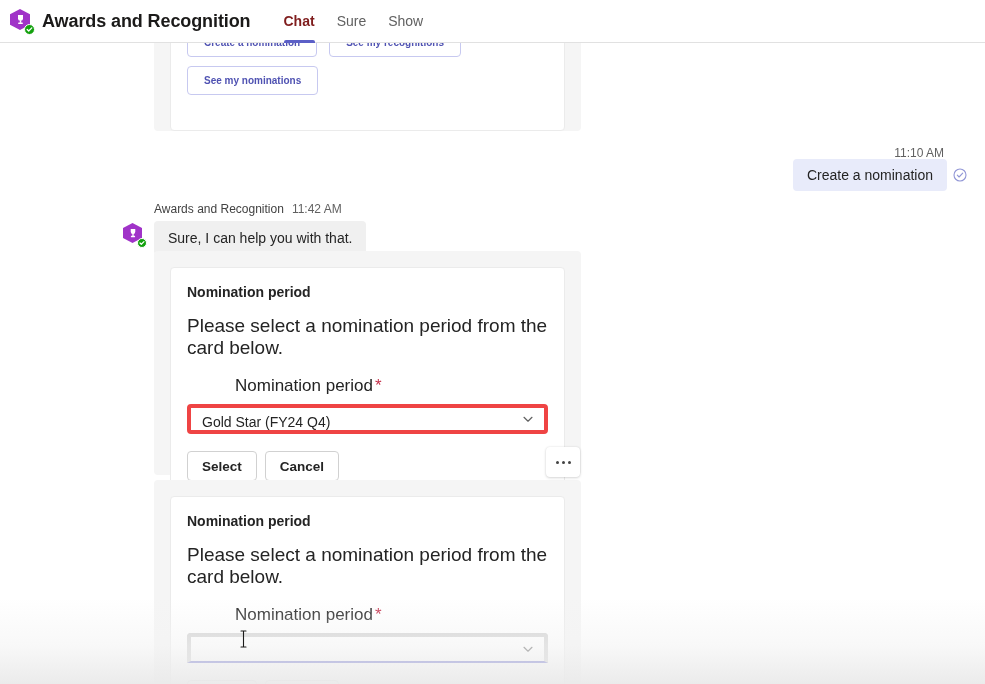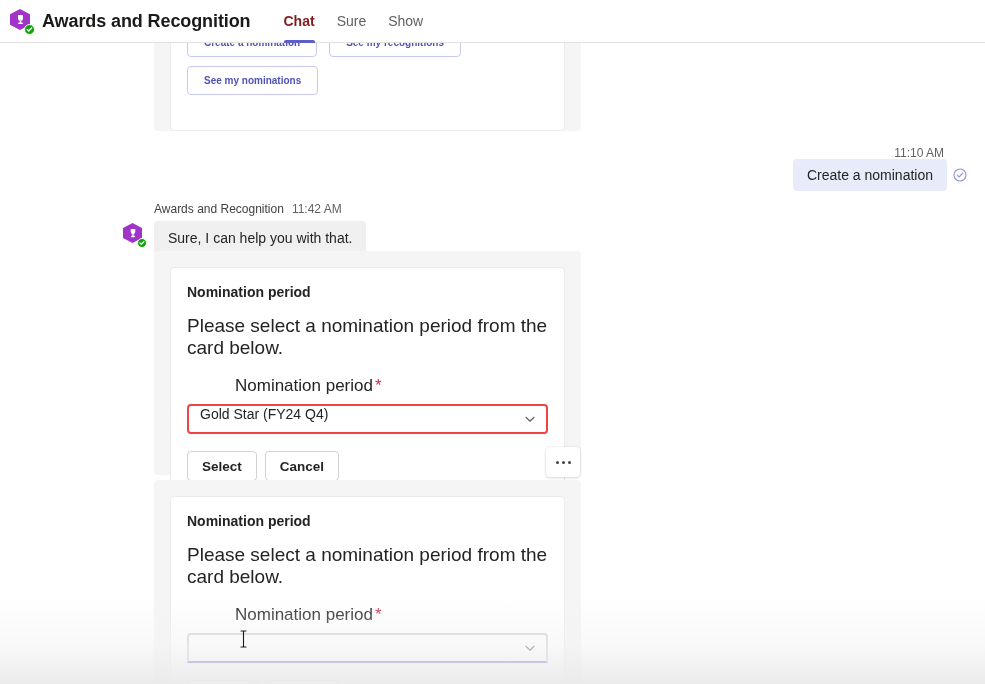--- a/index.html
+++ b/index.html
@@ -238,25 +238,25 @@
     font-size: 17px;
     color: #242424;
     margin-bottom: 8px;
     margin-left: 48px;
   }
   .req { color: #c4314b; margin-left: 2px; }
 
   .select-box {
     position: relative;
     height: 30px;
-    border: 2px solid #ef4444;
-    border-radius: 4px;
-    background: #ffffff;
-    display: flex;
-    align-items: flex-start;
+    border: 4px solid #ef4444;
+    border-radius: 4px;
+    background: #ffffff;
+    display: flex;
+    align-items: flex-end;
     padding: 0 32px 0 11px;
     font-size: 14px;
     color: #242424;
     cursor: pointer;
   }
   .chev {
     position: absolute;
     right: 9px;
     top: 50%;
     transform: translateY(-50%);

